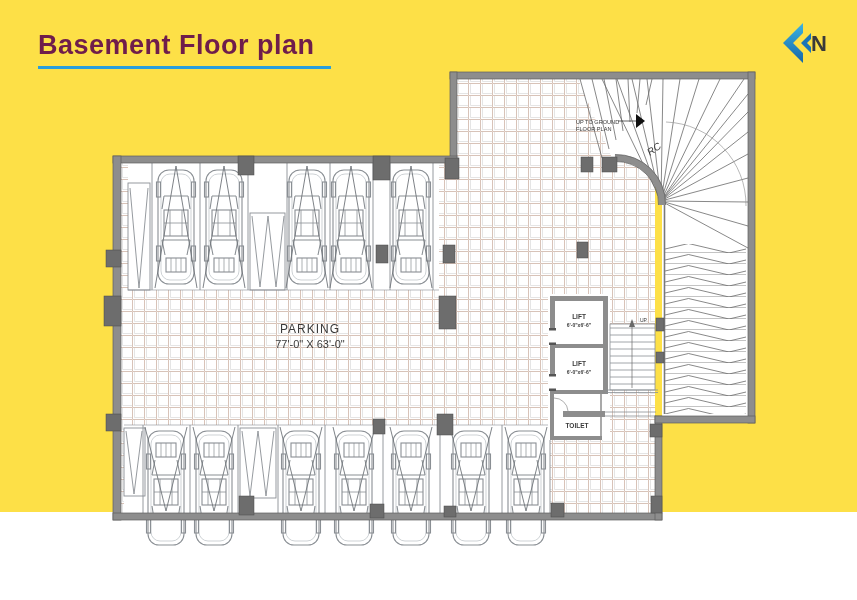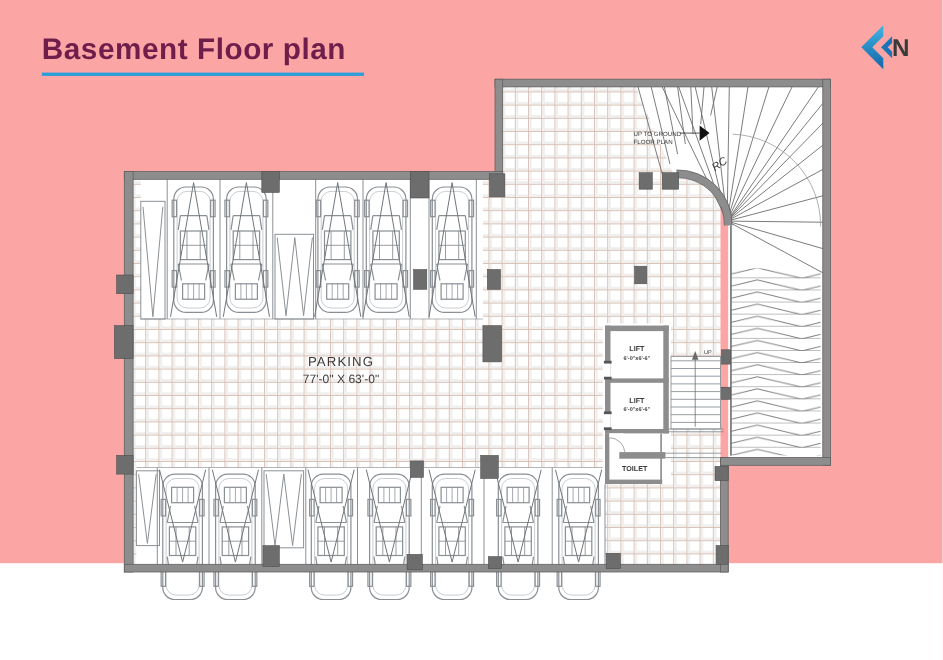--- a/index.html
+++ b/index.html
@@ -1,17 +1,17 @@
 <!DOCTYPE html>
 <html><head>
 <meta charset="utf-8">
 <style>
   html,body{margin:0;padding:0;background:#ffffff;width:857px;height:600px;overflow:hidden;
     font-family:"Liberation Sans", sans-serif;}
-  .page{position:relative;width:857px;height:512px;background:#fca5a5;}
+  .page{position:relative;width:857px;height:512px;background:#fde047;}
   .title{position:absolute;left:38px;top:30px;font-size:27px;font-weight:bold;
     color:#6f1d4b;letter-spacing:.5px;}
   .title-underline{position:absolute;left:38px;top:66px;width:293px;height:3px;background:#2a9fdc;}
   .north{position:absolute;left:779px;top:20px;width:52px;height:50px;}
   .plan-svg{position:absolute;left:0;top:0;width:857px;height:600px;}
   svg text{font-family:"Liberation Sans", sans-serif;fill:#3a3a3a;}
 </style>
 </head>
 <body>
 

